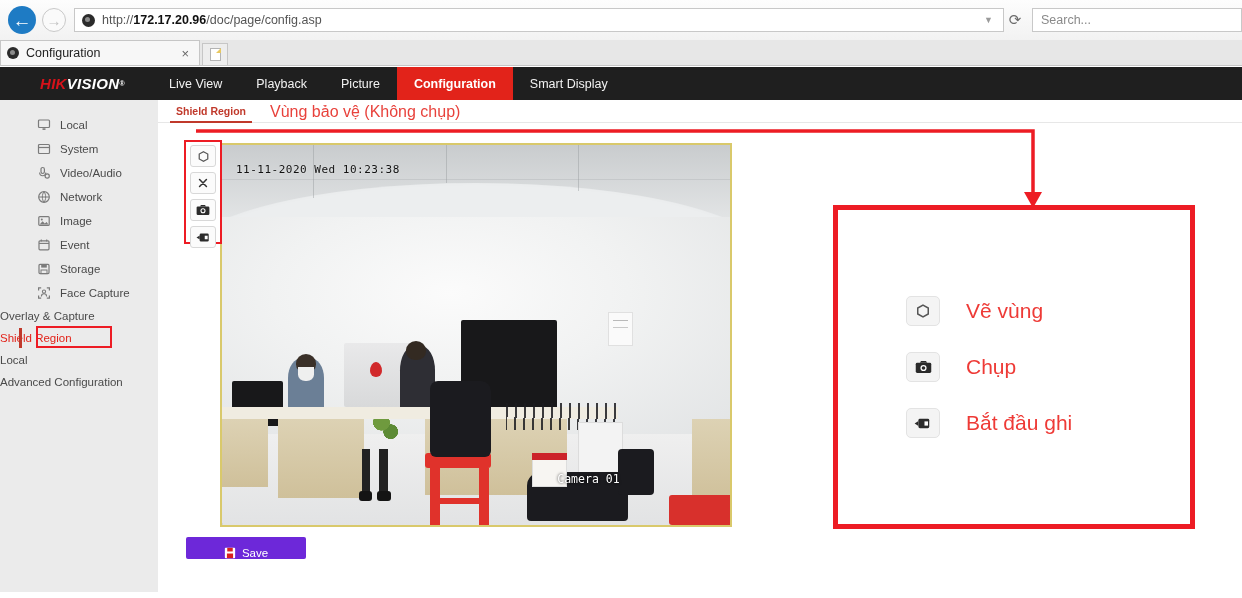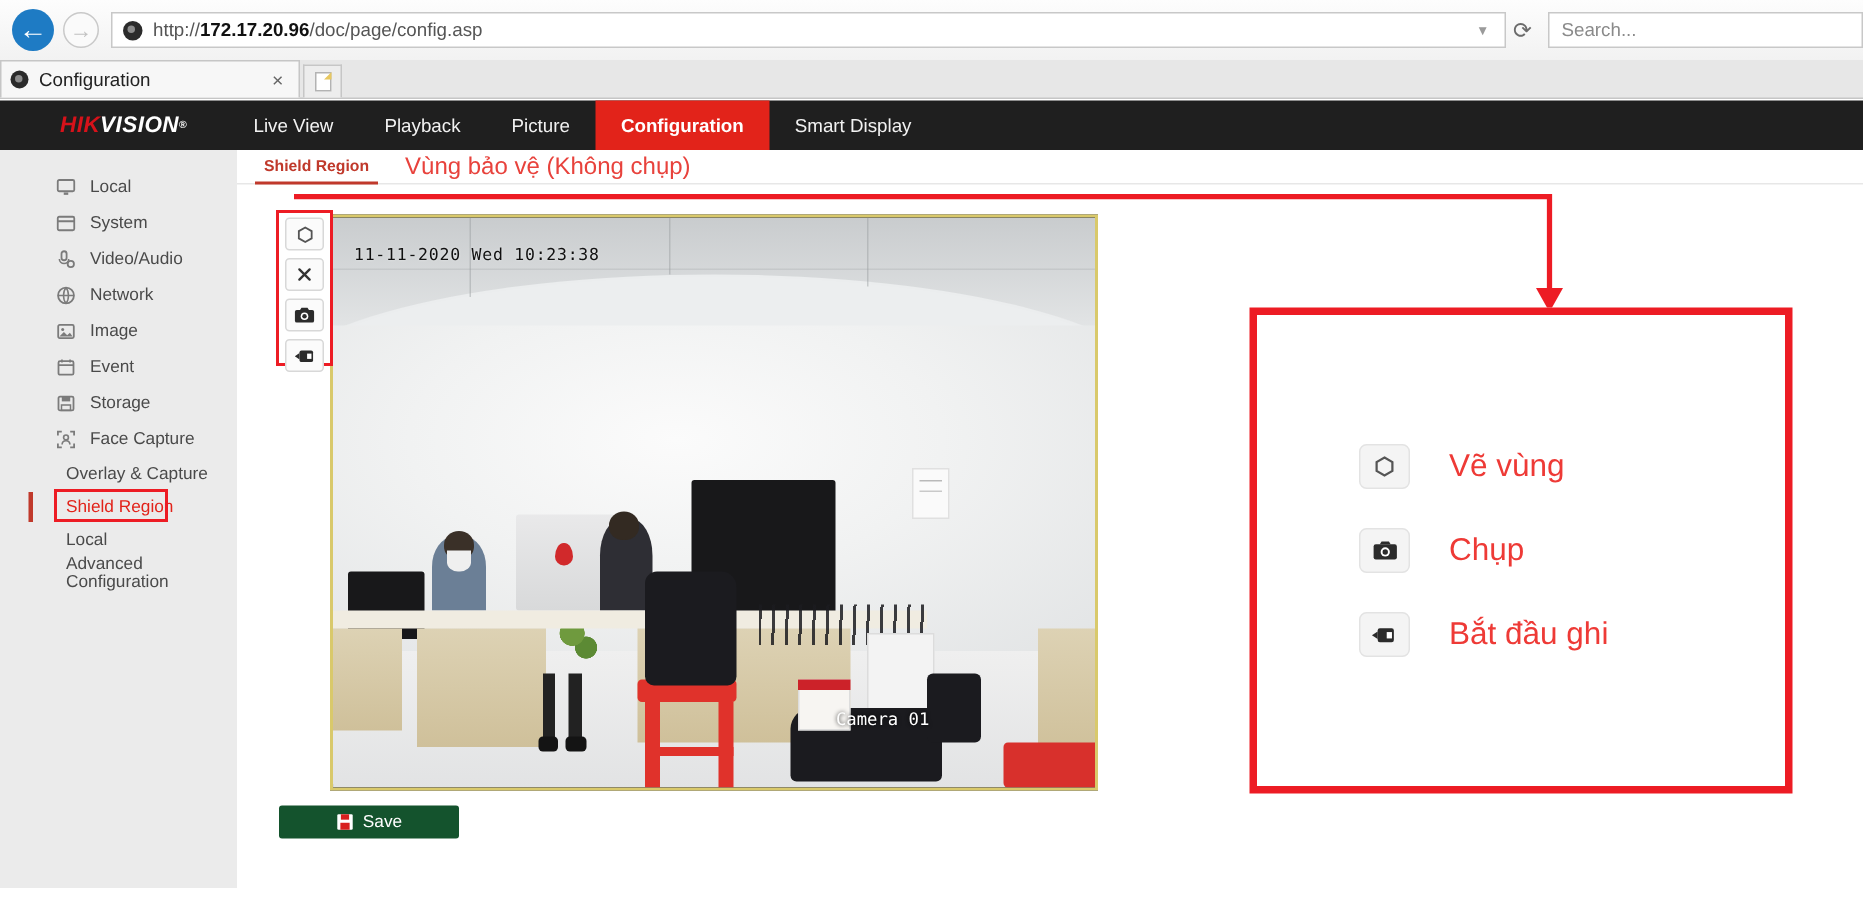--- a/index.html
+++ b/index.html
@@ -113,21 +113,21 @@
     height:24px; display:flex; align-items:center;
     padding-left:36px; font-size:11.5px; color:#4a4a4a; cursor:pointer;
   }
   .side-ico{
     width:15px; height:15px; margin-right:9px; flex:none;
     display:flex; align-items:center; justify-content:center; color:#7b7b7b;
   }
   .side-ico svg{ display:block; }
   .side-sub{
     height:22px; display:flex; align-items:center;
-    padding-left:44px; font-size:11.5px; color:#4a4a4a; cursor:pointer;
+    font-size:11.5px; color:#4a4a4a; cursor:pointer;
     position:relative;
   }
   .side-sub.selected{ color:#e2231a; }
   .sel-marker{
     position:absolute; left:19px; top:1px; width:3px; height:20px; background:#c0392b;
   }
   .sel-box{
     position:absolute; left:36px; top:-1px; width:76px; height:22px;
     border:2px solid #ed1c24; pointer-events:none;
   }
@@ -201,22 +201,22 @@
     cursor:pointer;
   }
   .vbtn svg{ display:block; }
   .vtoolbar-box{
     position:absolute; left:26px; top:40px; width:38px; height:104px;
     border:2px solid #ed1c24; z-index:4; pointer-events:none;
   }
 
   .save-btn{
     position:absolute; left:28px; top:437px; width:120px; height:22px;
-    background:#14532d; color:#fff; border:none; border-radius:2px;
-    display:flex; align-items:center; justify-content:center; gap:6px;
+    background:#6d28d9; color:#fff; border:none; border-radius:2px;
+    display:flex; align-items:flex-end; justify-content:center; gap:6px;
     font-size:11.5px; cursor:pointer;
   }
 
   
   .callout{
     position:absolute; left:675px; top:105px; width:362px; height:324px;
     border:5px solid #ed1c24; background:#fff;
     display:flex; flex-direction:column; justify-content:center;
     padding:0 0 0 68px; gap:26px;
   }

